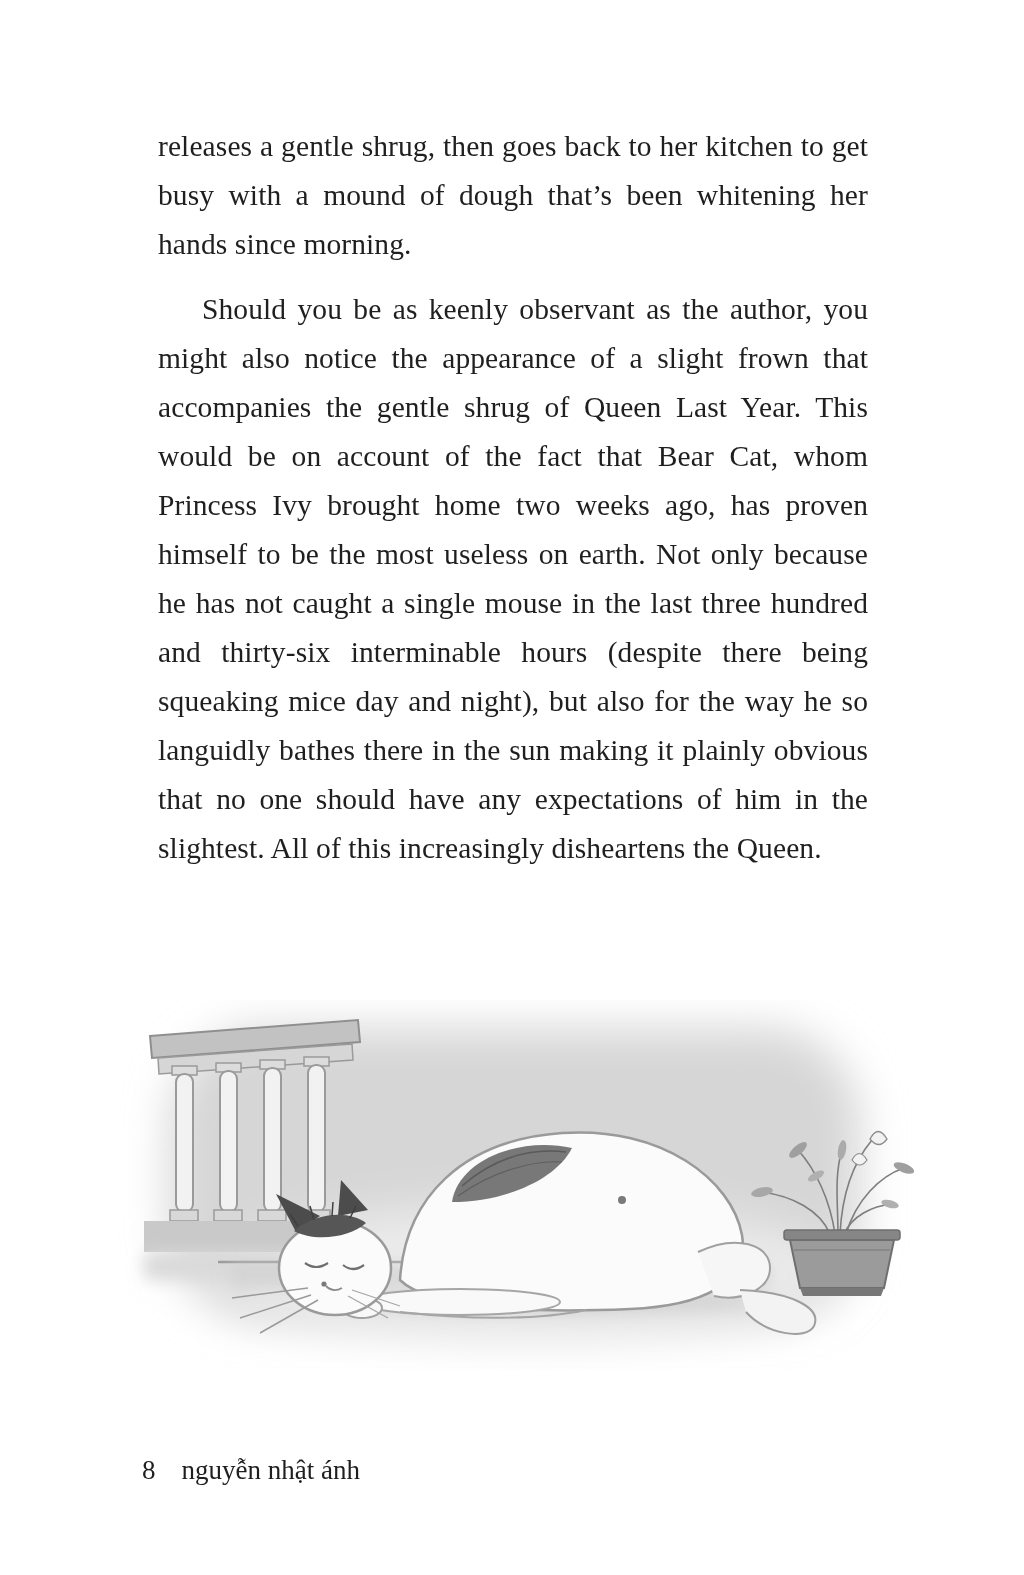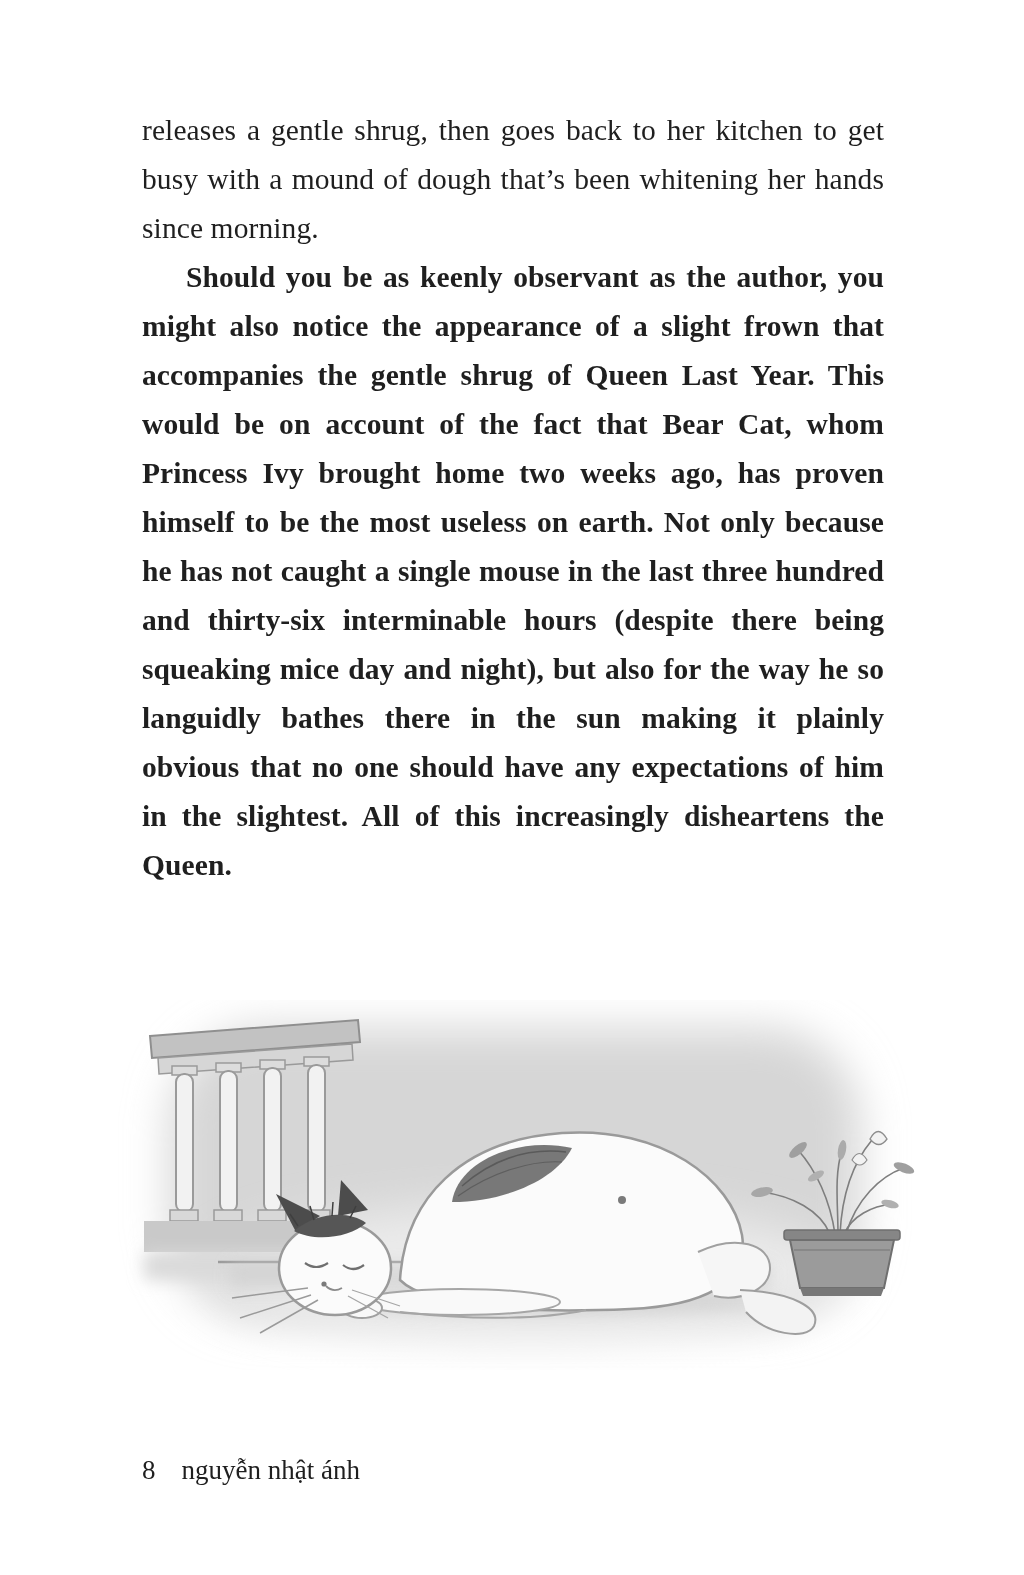--- a/index.html
+++ b/index.html
@@ -24,25 +24,24 @@
     position: absolute;
     left: 142px;
     top: 106px;
     width: 742px;
     font-size: 29.5px;
     line-height: 49px;
     text-align: justify;
     letter-spacing: 0.1px;
   }
   .para {
-    margin: 0;
+    margin: 16px;
   }
   .para.indent {
     text-indent: 44px;
-    font-weight: bold;
   }
   .illustration {
     position: absolute;
     left: 100px;
     top: 1000px;
     width: 820px;
     height: 370px;
   }
   .illustration svg {
     display: block;

